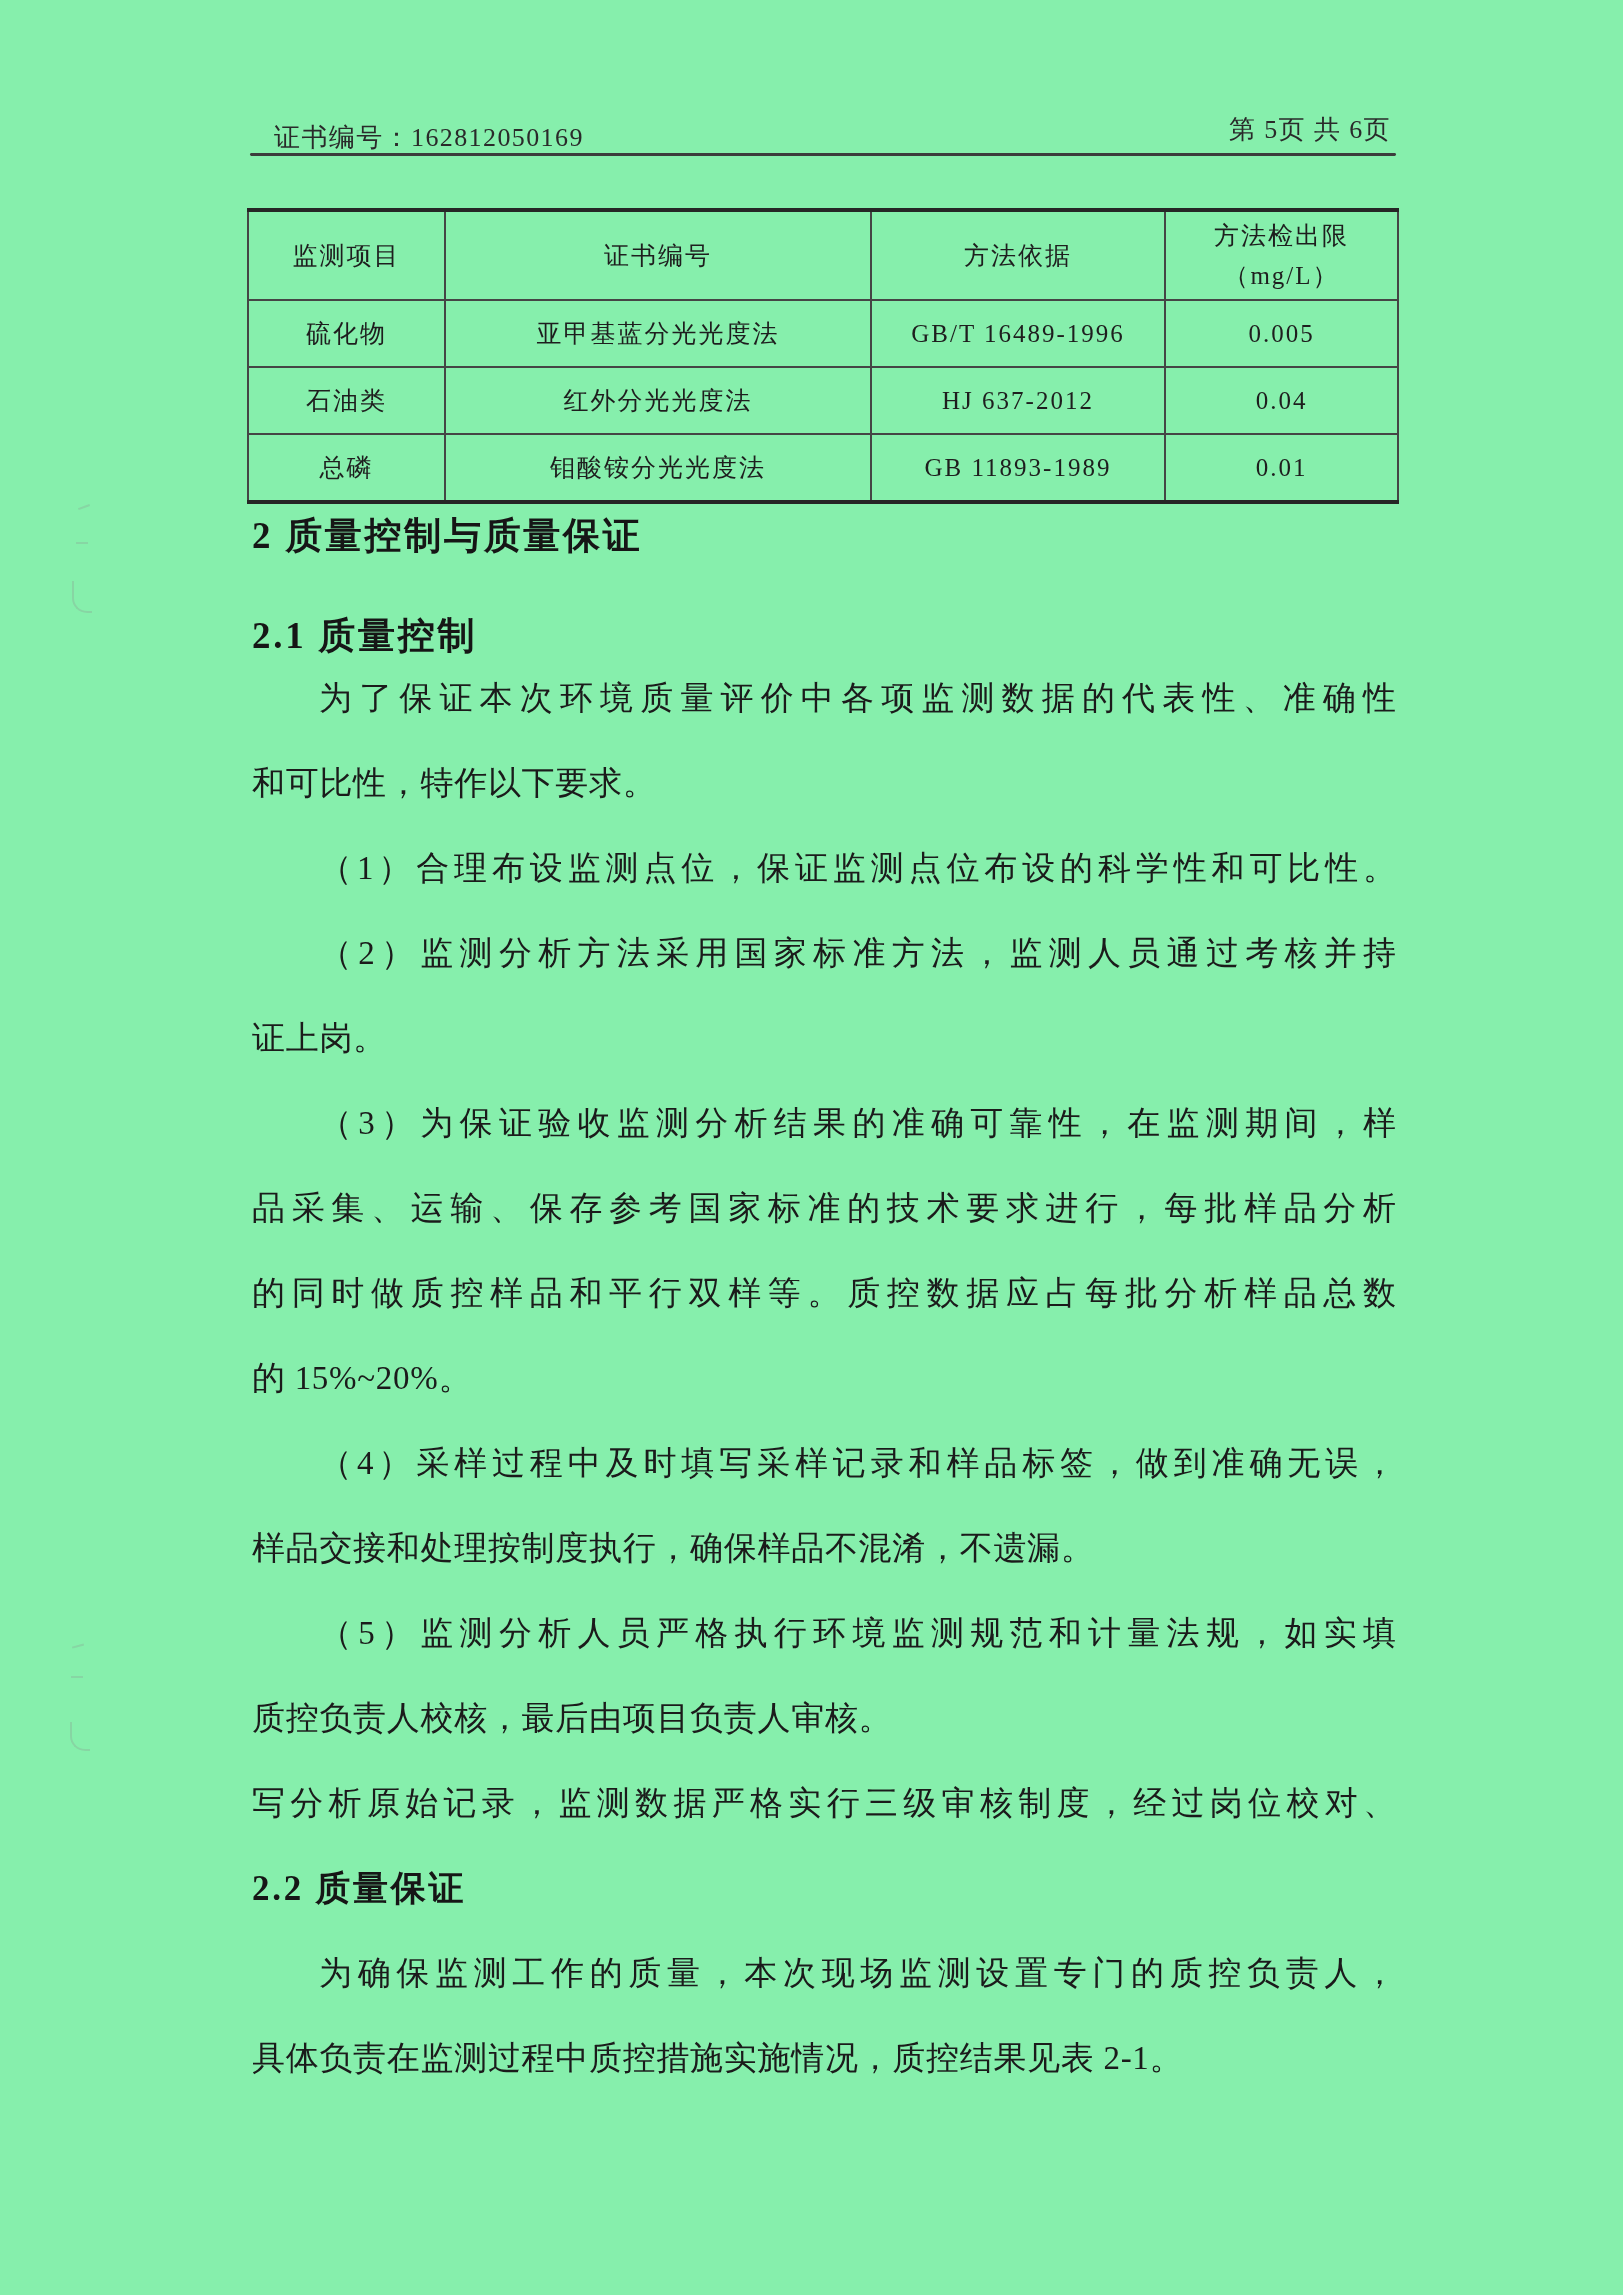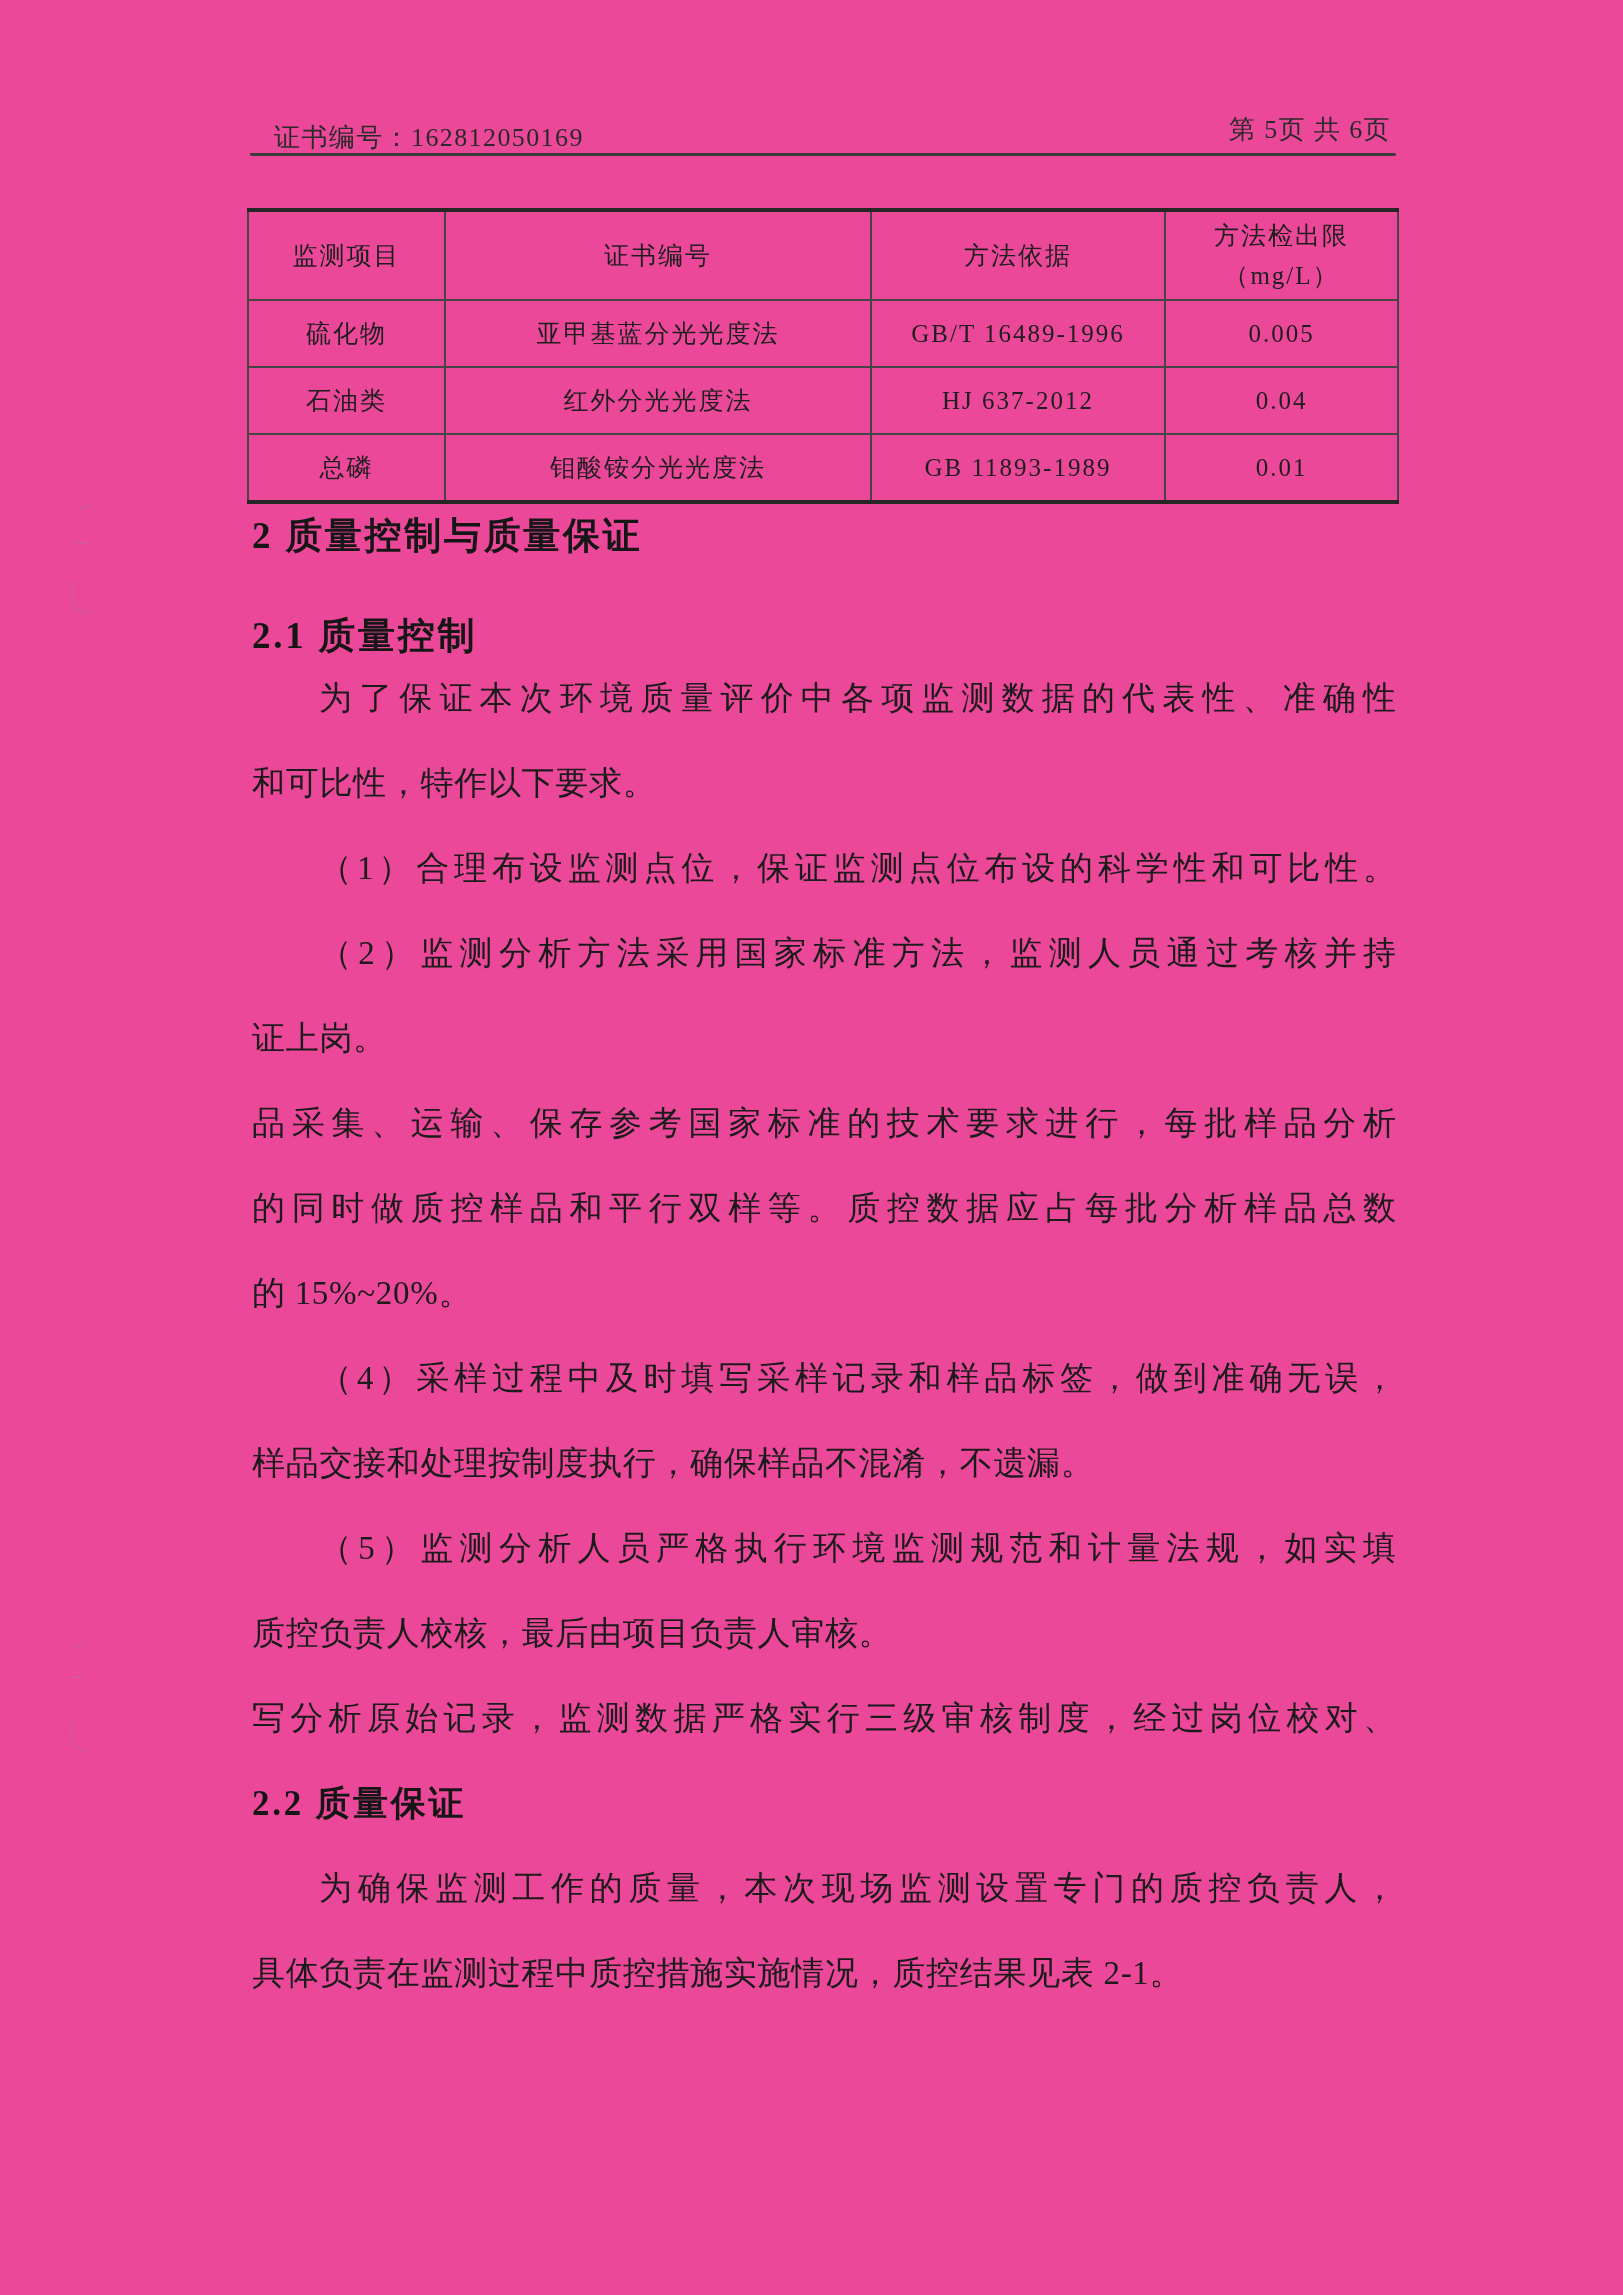--- a/index.html
+++ b/index.html
@@ -3,21 +3,21 @@
 <meta charset="utf-8">
 <style>
   html,body{margin:0;padding:0;}
   body{
     width:1623px;height:2295px;position:relative;
     background:#ffffff;
     font-family:"Liberation Serif","DejaVu Serif",serif;
     color:#1c1c1c;
     overflow:hidden;
   }
-  .page{position:absolute;inset:0;background:#ec4899;}
+  .page{position:absolute;inset:0;background:#86efac;}
   
   .hdr-left{
     position:absolute;left:274px;top:120px;
     font-size:26px;letter-spacing:1.4px;color:#2a2a2a;white-space:nowrap;
   }
   .hdr-right{
     position:absolute;right:232px;top:112px;
     font-size:26px;letter-spacing:1.4px;color:#2a2a2a;white-space:nowrap;
   }
   .hdr-rule{
@@ -124,20 +124,21 @@
 
   <div class="h-sec" style="top:511px;">2 质量控制与质量保证</div>
   <div class="h-sec" style="top:611px;">2.1 质量控制</div>
 
   <div class="body-flow">
     <div class="ln ind fill">为了保证本次环境质量评价中各项监测数据的代表性、准确性</div>
     <div class="ln">和可比性，特作以下要求。</div>
     <div class="ln ind fill">（1）合理布设监测点位，保证监测点位布设的科学性和可比性。</div>
     <div class="ln ind fill">（2）监测分析方法采用国家标准方法，监测人员通过考核并持</div>
     <div class="ln">证上岗。</div>
+    <div class="ln ind fill">（3）为保证验收监测分析结果的准确可靠性，在监测期间，样</div>
     <div class="ln fill">品采集、运输、保存参考国家标准的技术要求进行，每批样品分析</div>
     <div class="ln fill">的同时做质控样品和平行双样等。质控数据应占每批分析样品总数</div>
     <div class="ln">的 15%~20%。</div>
     <div class="ln ind fill">（4）采样过程中及时填写采样记录和样品标签，做到准确无误，</div>
     <div class="ln">样品交接和处理按制度执行，确保样品不混淆，不遗漏。</div>
     <div class="ln ind fill">（5）监测分析人员严格执行环境监测规范和计量法规，如实填</div>
     <div class="ln">质控负责人校核，最后由项目负责人审核。</div>
     <div class="ln fill">写分析原始记录，监测数据严格实行三级审核制度，经过岗位校对、</div>
     <div class="ln hd">2.2 质量保证</div>
     <div class="ln ind fill">为确保监测工作的质量，本次现场监测设置专门的质控负责人，</div>

